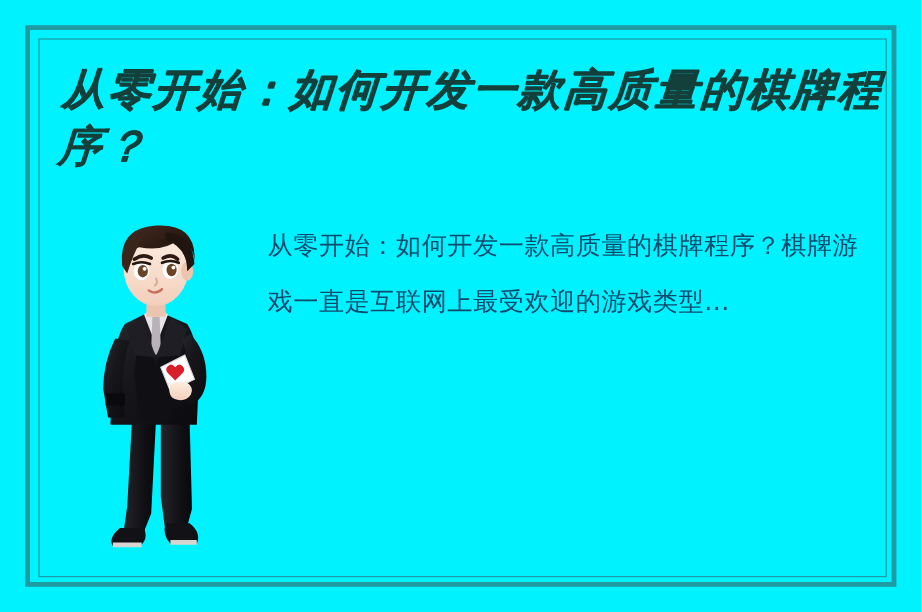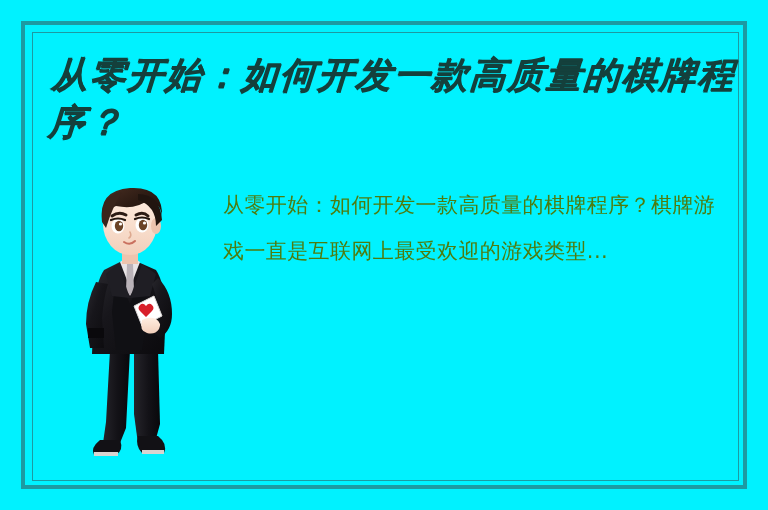--- a/index.html
+++ b/index.html
@@ -71,21 +71,21 @@
     height: 295px;
   }
   .character svg { display: block; width: 100%; height: 100%; }
 
   
   .body-copy {
     position: absolute;
     left: 223px;
     top: 182px;
     width: 500px;
-    color: #4d7c0f;
+    color: #0c4a6e;
     font-family: "DejaVu Sans", "Liberation Sans", sans-serif;
     font-size: 21px;
     line-height: 46px;
     letter-spacing: 0.4px;
     word-break: break-all;
     white-space: pre-wrap;
   }
 </style>
 </head>
 <body>

